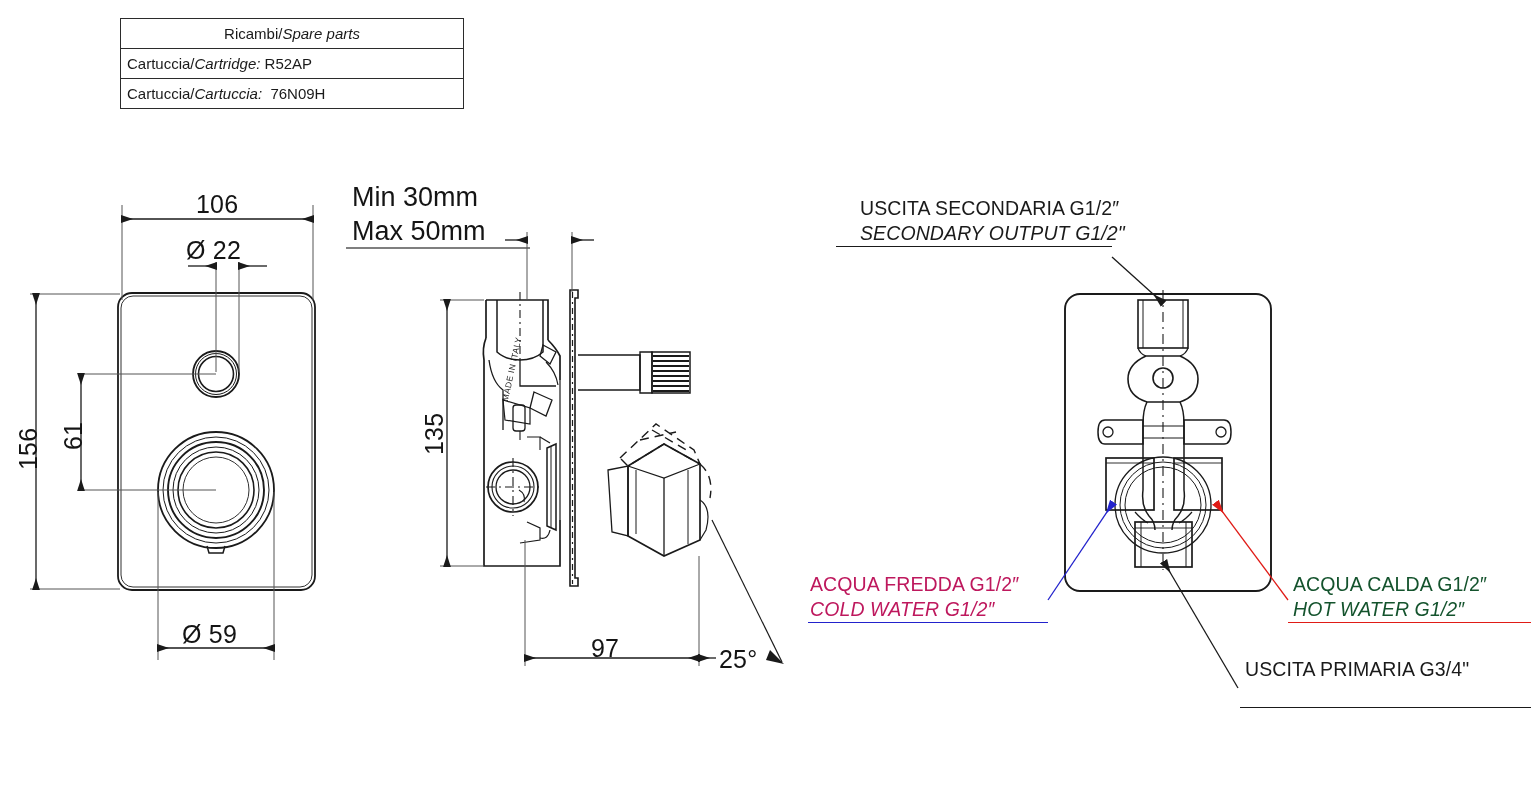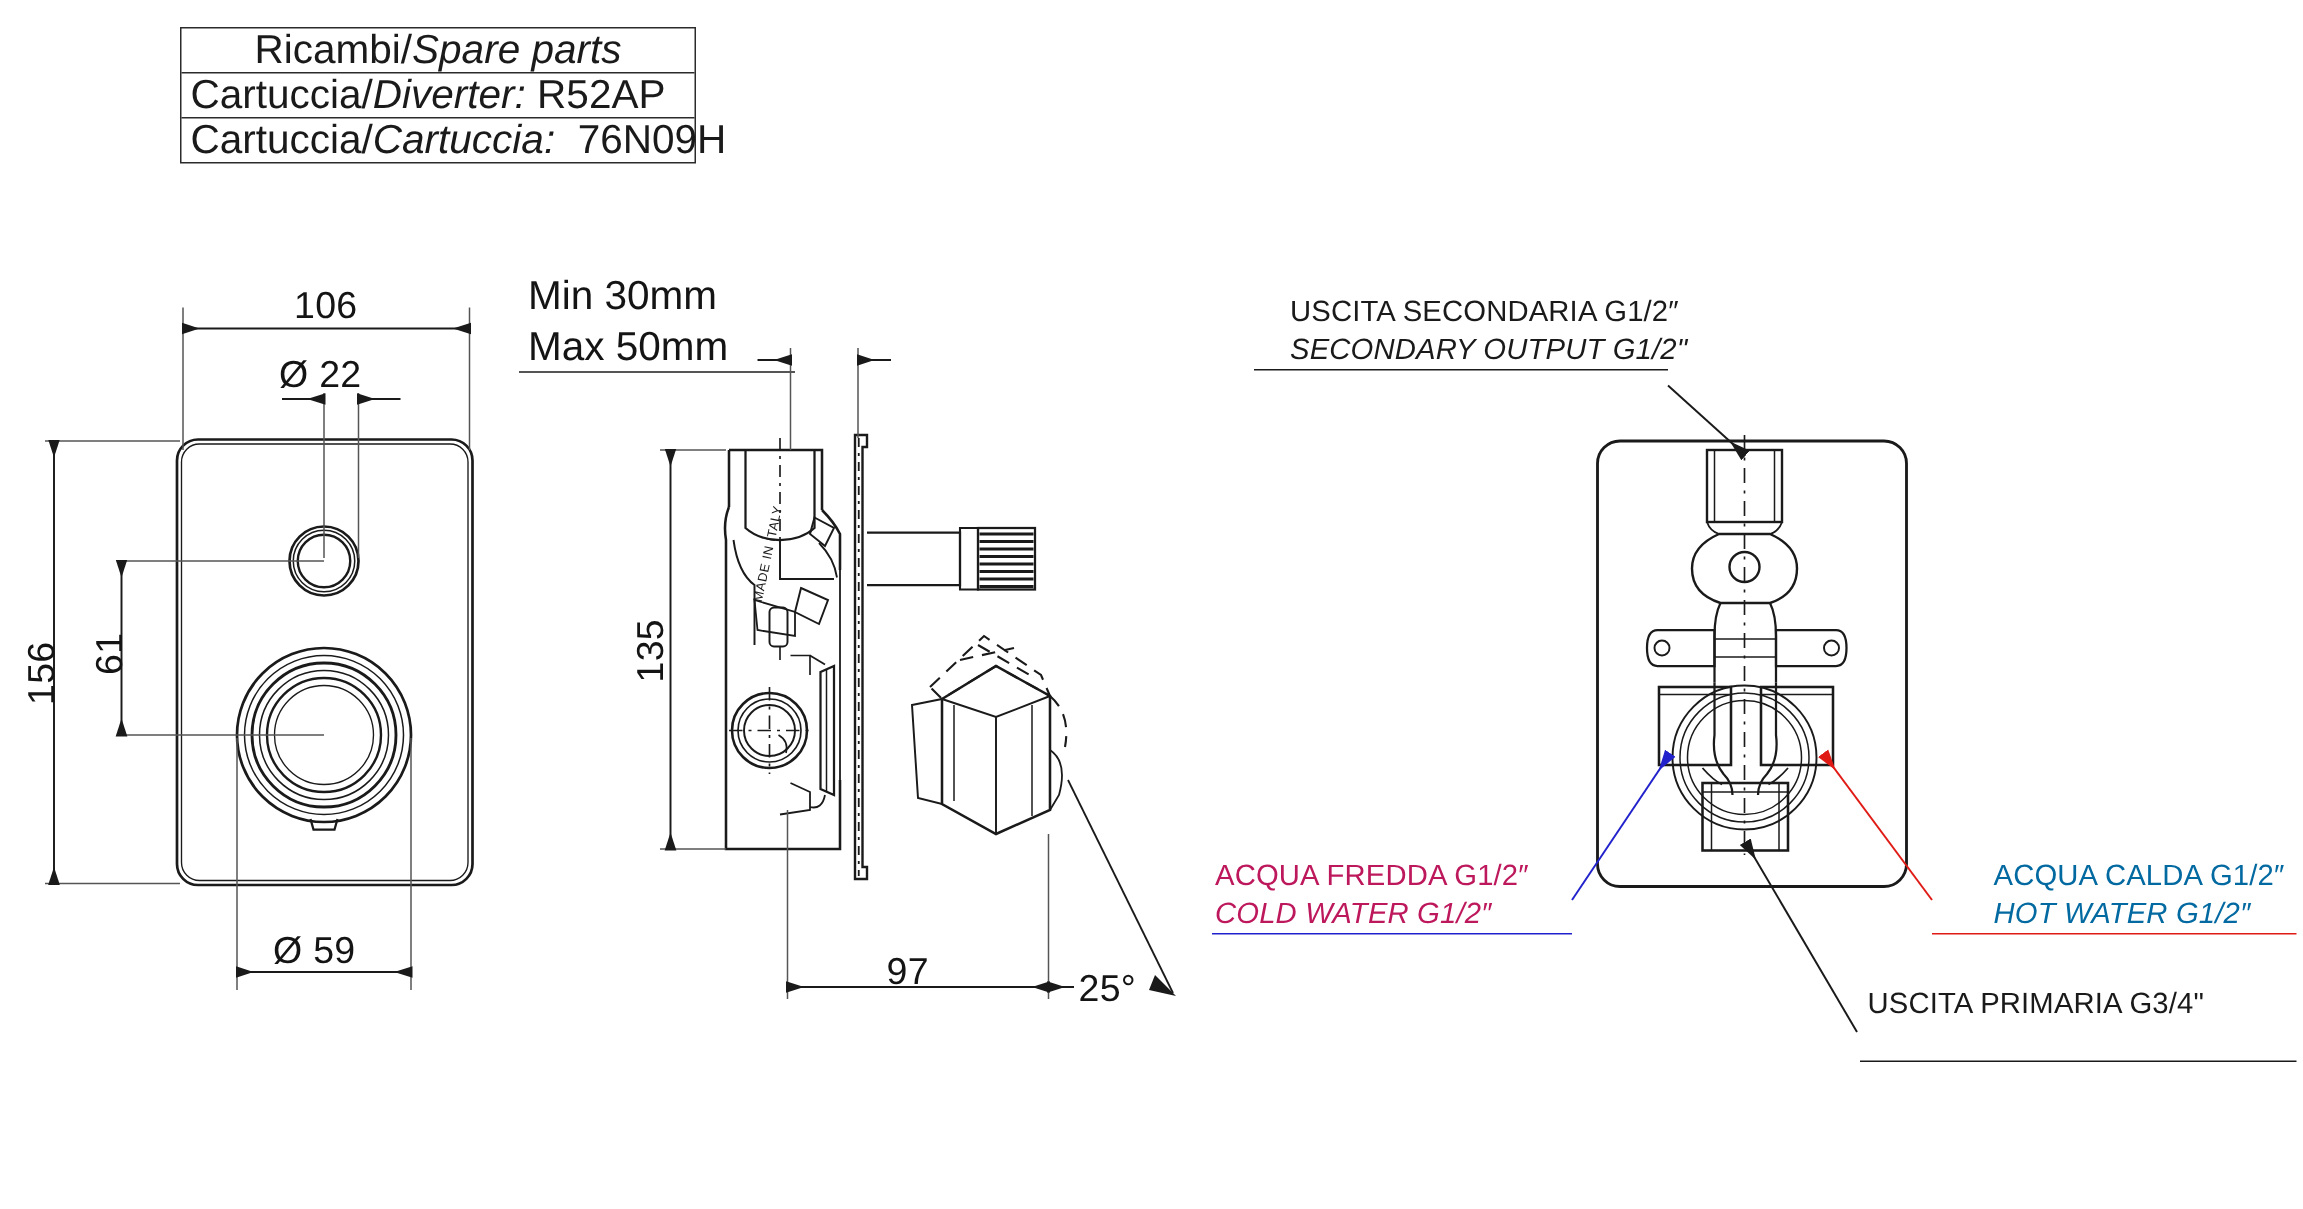--- a/index.html
+++ b/index.html
@@ -14,53 +14,53 @@
   #spare-parts{
     left:120px;top:18px;width:344px;
     border:1.6px solid #2b2b2b;
     box-sizing:border-box;
     background:#fff;
   }
   #spare-parts .row{
     border-bottom:1.6px solid #2b2b2b;
     height:29px;line-height:29px;
     white-space:nowrap;
-    font-size:27px;
+    font-size:15px;
   }
   #spare-parts .row:last-child{border-bottom:none;}
   #spare-parts .row.title{text-align:center;}
   #spare-parts .row.kv{padding-left:6px;}
   .it{font-style:italic;}
   .pn{letter-spacing:0px;}
 
   
   .dim{font-size:25px;color:#141414;white-space:nowrap;letter-spacing:.2px;}
   .note{font-size:27px;color:#141414;white-space:nowrap;}
   .rot90{transform:rotate(-90deg);transform-origin:left top;}
 
   .lbl{font-size:19.5px;white-space:nowrap;line-height:25px;letter-spacing:.1px;}
   .lbl .l2{font-style:italic;}
   .lbl.blue{color:#be185d;}
-  .lbl.red{color:#0369a1;margin-left:36px;}
+  .lbl.red{color:#14532d;}
   .lbl .ul{display:block;}
   .underline{position:absolute;height:0;border-top:1.4px solid #1a1a1a;}
   .underline.blue{border-top-color:#2222cc;}
   .underline.red{border-top-color:#e01b16;}
 
   svg{position:absolute;left:0;top:0;overflow:visible;}
 </style>
 </head>
 <body>
 
 <div id="spare-parts" class="abs">
   <div class="row title">
     <span>Ricambi/</span><span class="it">Spare parts</span>
   </div>
   <div class="row kv">
-    <span>Cartuccia/</span><span class="it">Diverter:</span>&nbsp;<span class="pn">R52AP</span>
+    <span>Cartuccia/</span><span class="it">Cartridge:</span>&nbsp;<span class="pn">R52AP</span>
   </div>
   <div class="row kv">
     <span>Cartuccia/</span><span class="it">Cartuccia:</span>&nbsp;&nbsp;<span class="pn">76N09H</span>
   </div>
 </div>
 
 <svg width="1535" height="806">
   <defs>
     <marker id="arrIn" markerWidth="12" markerHeight="9" refX="11" refY="4.5" orient="auto" markerUnits="userSpaceOnUse">
       <path d="M0,4.5 L12,0.6 L12,8.4 Z" fill="#1a1a1a"></path>

